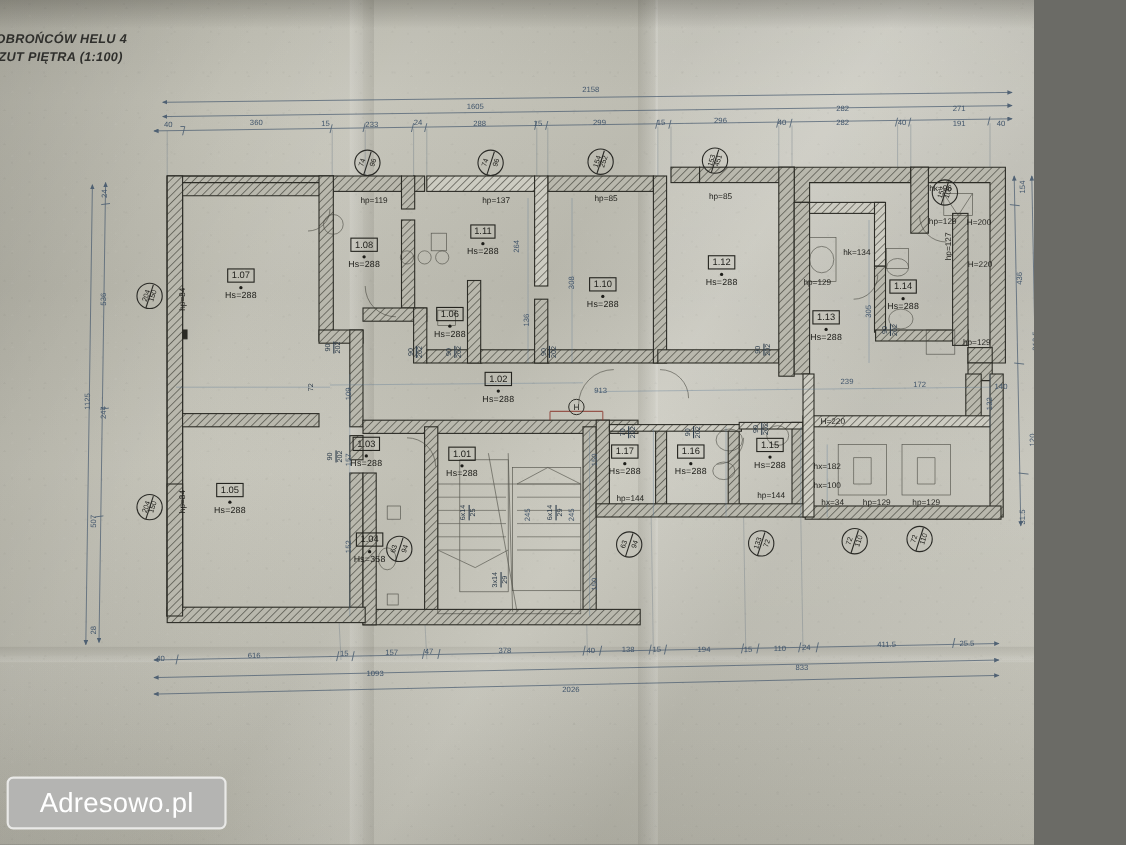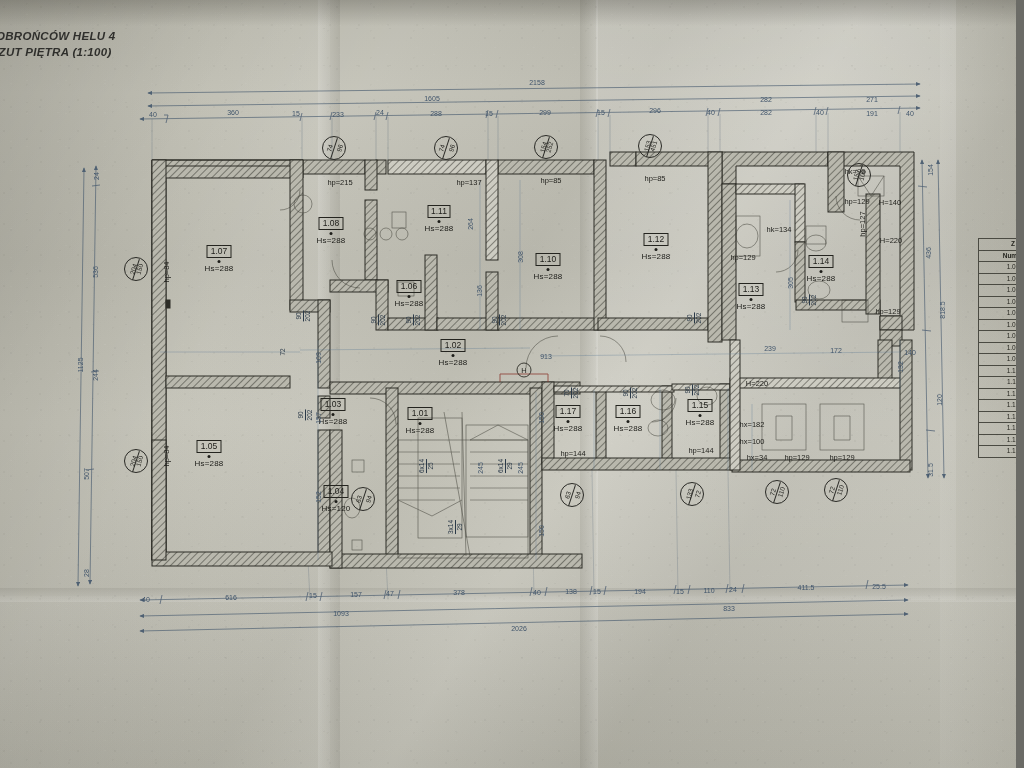--- a/index.html
+++ b/index.html
@@ -1,17 +1,17 @@
 <!DOCTYPE html>
 <html><head>
 <meta charset="utf-8">
 <style>
   html,body{margin:0;padding:0;background:#6b6b66;}
   body{font-family:"Liberation Sans",sans-serif;}
-  #page{position:relative;width:1016px;height:768px;overflow:hidden;
+  #page{position:relative;width:940px;height:768px;overflow:hidden;
         background:
           linear-gradient(122deg, rgba(0,0,0,0.06) 0%, rgba(0,0,0,0.0) 18%, rgba(255,255,255,0.05) 28%, rgba(0,0,0,0.03) 46%, rgba(255,255,255,0.10) 58%, rgba(0,0,0,0.05) 72%, rgba(255,255,255,0.03) 100%),
           linear-gradient(180deg,#bab9ae 0%, #c3c2b7 12%, #bdbcb1 34%, #c7c6bb 55%, #c1c0b5 74%, #b9b8ad 100%);
   }
   
   .paperzone{position:absolute;pointer-events:none;}
   #foldv1{left:0;top:0;width:330px;height:768px;background:linear-gradient(90deg,rgba(90,88,78,0.16),rgba(120,118,105,0.02) 62%,rgba(255,255,255,0.06));}
   #foldv2{left:318px;top:0;width:22px;height:768px;background:linear-gradient(90deg,rgba(255,255,255,0.14),rgba(70,68,60,0.12));}
   #foldv3{left:580px;top:0;width:18px;height:768px;background:linear-gradient(90deg,rgba(60,58,50,0.10),rgba(255,255,255,0.16));}
   #brightpanel{left:596px;top:0;width:360px;height:600px;background:linear-gradient(180deg,rgba(255,255,255,0.17),rgba(255,255,255,0.07));}
@@ -353,40 +353,40 @@
 
   <div class="title" id="title1">OBROŃCÓW HELU 4</div>
   <div class="title" id="title2">RZUT PIĘTRA (1:100)</div>
 
   <div id="rooms-layer">
       <div class="roomlbl" style="left: 219px; top: 240px;"><span class="num">1.07</span><div class="dot"></div><div class="hs">Hs=288</div></div>
       <div class="roomlbl" style="left: 209px; top: 435px;"><span class="num">1.05</span><div class="dot"></div><div class="hs">Hs=288</div></div>
       <div class="roomlbl" style="left: 331px; top: 212px;"><span class="num">1.08</span><div class="dot"></div><div class="hs">Hs=288</div></div>
       <div class="roomlbl" style="left: 409px; top: 275px;"><span class="num">1.06</span><div class="dot"></div><div class="hs">Hs=288</div></div>
       <div class="roomlbl" style="left: 333px; top: 393px;"><span class="num">1.03</span><div class="dot"></div><div class="hs">Hs=288</div></div>
-      <div class="roomlbl" style="left: 336px; top: 480px;"><span class="num">1.04</span><div class="dot"></div><div class="hs">Hs=120</div></div>
+      <div class="roomlbl" style="left: 336px; top: 480px;"><span class="num">1.04</span><div class="dot"></div><div class="hs">Hs=358</div></div>
       <div class="roomlbl" style="left: 439px; top: 200px;"><span class="num">1.11</span><div class="dot"></div><div class="hs">Hs=288</div></div>
       <div class="roomlbl" style="left: 453px; top: 334px;"><span class="num">1.02</span><div class="dot"></div><div class="hs">Hs=288</div></div>
       <div class="roomlbl" style="left: 420px; top: 402px;"><span class="num">1.01</span><div class="dot"></div><div class="hs">Hs=288</div></div>
       <div class="roomlbl" style="left: 548px; top: 248px;"><span class="num">1.10</span><div class="dot"></div><div class="hs">Hs=288</div></div>
       <div class="roomlbl" style="left: 656px; top: 228px;"><span class="num">1.12</span><div class="dot"></div><div class="hs">Hs=288</div></div>
       <div class="roomlbl" style="left: 751px; top: 278px;"><span class="num">1.13</span><div class="dot"></div><div class="hs">Hs=288</div></div>
       <div class="roomlbl" style="left: 821px; top: 250px;"><span class="num">1.14</span><div class="dot"></div><div class="hs">Hs=288</div></div>
       <div class="roomlbl" style="left: 568px; top: 400px;"><span class="num">1.17</span><div class="dot"></div><div class="hs">Hs=288</div></div>
       <div class="roomlbl" style="left: 628px; top: 400px;"><span class="num">1.16</span><div class="dot"></div><div class="hs">Hs=288</div></div>
       <div class="roomlbl" style="left: 700px; top: 394px;"><span class="num">1.15</span><div class="dot"></div><div class="hs">Hs=288</div></div>
     </div>
   <div id="ann-layer">
-      <div class="ann" style="left: 340px; top: 182px;">hp=215</div>
-      <div class="ann" style="left: 469px; top: 182px;">hp=137</div>
+      <div class="ann" style="left: 340px; top: 182px;">hp=119</div>
+      <div class="ann" style="left: 451px; top: 182px;">hp=137</div>
       <div class="ann" style="left: 551px; top: 180px;">hp=85</div>
       <div class="ann" style="left: 655px; top: 178px;">hp=85</div>
       <div class="ann" style="left: 855px; top: 171px;">hk=96</div>
       <div class="ann" style="left: 857px; top: 201px;">hp=129</div>
-      <div class="ann" style="left: 890px; top: 202px;">H=140</div>
+      <div class="ann" style="left: 890px; top: 202px;">H=200</div>
       <div class="ann" style="left: 891px; top: 240px;">H=220</div>
       <div class="ann vert" style="left: 862px; top: 224px;">hp=127</div>
       <div class="ann" style="left: 888px; top: 311px;">hp=129</div>
       <div class="ann" style="left: 743px; top: 257px;">hp=129</div>
       <div class="ann" style="left: 779px; top: 229px;">hk=134</div>
       <div class="ann vert" style="left: 166px; top: 272px;">hp=84</div>
       <div class="ann vert" style="left: 166px; top: 456px;">hp=84</div>
       <div class="ann" style="left: 573px; top: 453px;">hp=144</div>
       <div class="ann" style="left: 701px; top: 450px;">hp=144</div>
       <div class="ann" style="left: 752px; top: 424px;">hx=182</div>
@@ -647,13 +647,16 @@
           </tr>
           <tr>
             <td>1.17</td>
           </tr>
         </tbody>
     </table>
   </div>
 
   <div id="grain"></div>
 
+  <div id="wm">
+    <span>Adresowo.pl</span>
+  </div>
 </div>
 
 </body></html>

